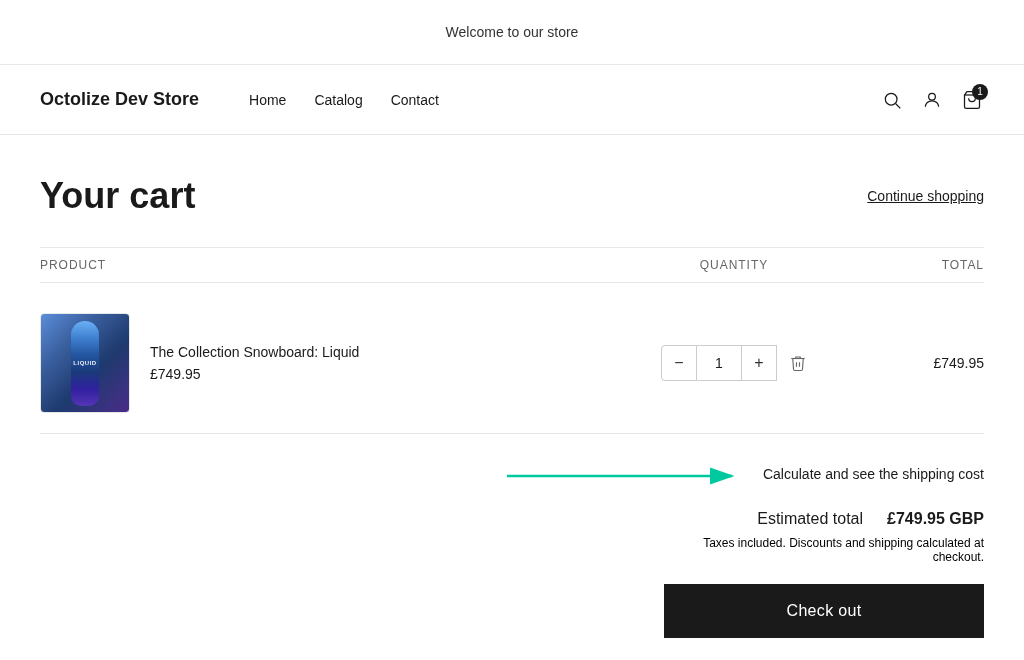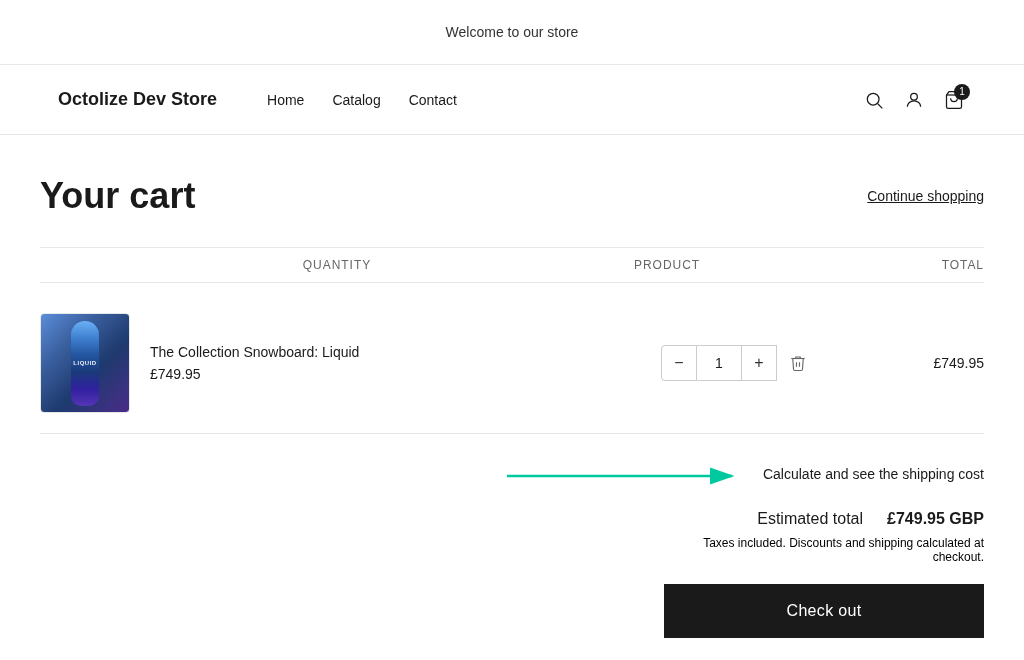--- a/index.html
+++ b/index.html
@@ -12,21 +12,21 @@
       text-align: center;
       padding: 24px;
       font-size: 14px;
       color: #333;
     }
 
     
     .header {
       display: flex;
       align-items: center;
-      padding: 0 58px;
+      padding: 0 40px;
       height: 70px;
       border-bottom: 1px solid #e8e8e8;
     }
     .header-logo {
       font-size: 18px;
       font-weight: 600;
       color: #1a1a1a;
       text-decoration: none;
       margin-right: 50px;
       white-space: nowrap;
@@ -335,22 +335,22 @@
 </header>
 
 <main class="main">
 
   <div class="cart-header">
     <h1 class="cart-title">Your cart</h1>
     <a class="continue-shopping" href="#">Continue shopping</a>
   </div>
 
   <div class="table-header">
+    <div class="table-header-cell">PRODUCT</div>
     <div class="table-header-cell quantity">QUANTITY</div>
-    <div class="table-header-cell">PRODUCT</div>
     <div class="table-header-cell total">TOTAL</div>
   </div>
 
   <div class="cart-item">
 
     <div class="product-info">
       <div class="product-image">
         <div class="snowboard"></div>
       </div>
       <div class="product-details">

